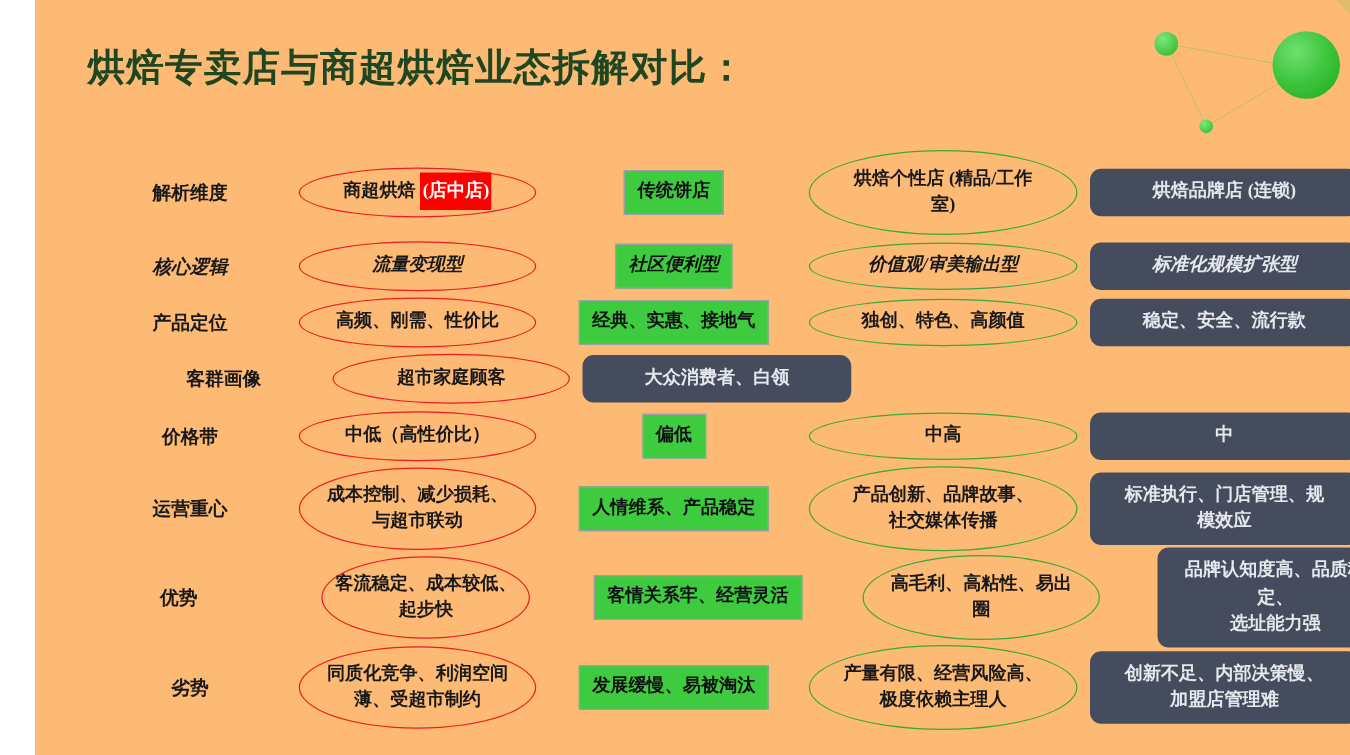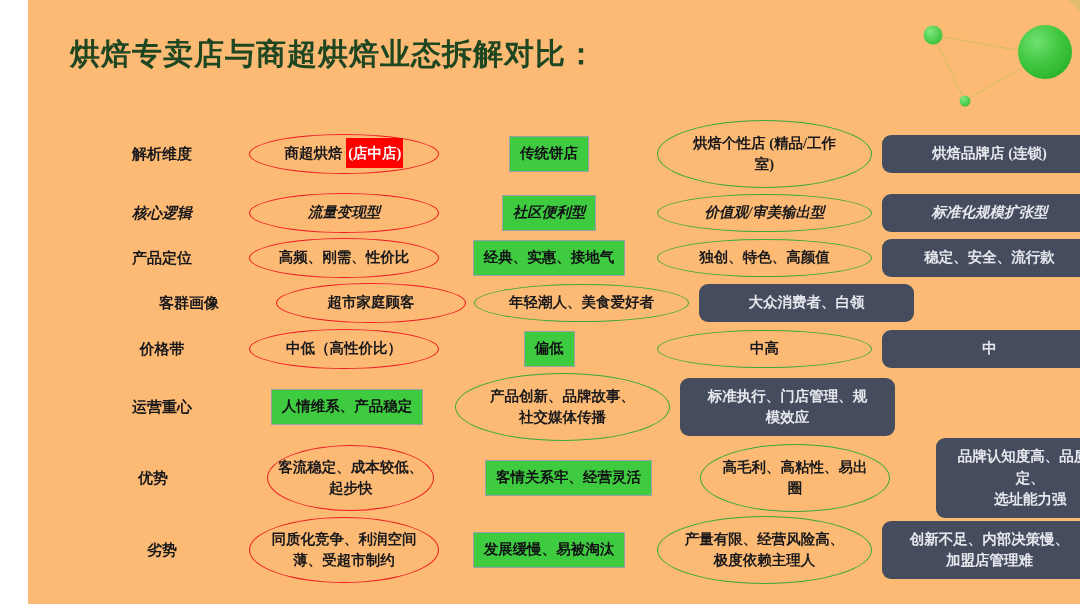--- a/index.html
+++ b/index.html
@@ -17,21 +17,21 @@
 
   
   #title{
     position:absolute;left:42px;top:34px;
     font-family:"Liberation Sans","DejaVu Sans",sans-serif;
     font-weight:bold;font-size:30px;letter-spacing:1px;
     color:#1e4620;white-space:nowrap;
   }
 
   
-  #grid{position:absolute;left:17px;top:118px;width:960px;}
+  #grid{position:absolute;left:7px;top:118px;width:960px;}
   .row{position:relative;width:1080px;display:flex;align-items:center;}
 
   .cell{position:relative;box-sizing:border-box;display:flex;align-items:center;justify-content:center;}
 
   
   .c-label{width:150px;margin-left:42px;}
   .c-oval-red{width:190px;margin-left:12px;}
   .c-green{width:200px;margin-left:10px;}
   .c-oval-green{width:215px;margin-left:8px;}
   .c-dark{width:215px;margin-left:10px;}
@@ -218,68 +218,69 @@
           <div class="rowlabel">客群画像</div>
         </div>
         <div class="cell c-oval-red">
           <div class="oval">
             <div class="ring red" style="height: 40px;"></div>
             <div class="inner">
               <div class="chiptext">超市家庭顾客</div>
             </div>
           </div>
         </div>
+        <div class="cell c-dark">
+          <div class="darkbox">
+            <div class="chiptext">大众消费者、白领</div>
+          </div>
+        </div>
+      </div>
+      <div class="row" style="height: 46px;">
+        <div class="cell c-label">
+          <div class="rowlabel">价格带</div>
+        </div>
+        <div class="cell c-oval-red">
+          <div class="oval">
+            <div class="ring red" style="height: 40px;"></div>
+            <div class="inner">
+              <div class="chiptext">中低（高性价比）</div>
+            </div>
+          </div>
+        </div>
+        <div class="cell c-green">
+          <div class="greenbox">
+            <div class="chiptext">偏低</div>
+          </div>
+        </div>
         <div class="cell c-oval-green">
           <div class="oval">
             <div class="ring green" style="height: 38px;"></div>
             <div class="inner">
-              <div class="chiptext">年轻潮人、美食爱好者</div>
-            </div>
-          </div>
-        </div>
-        <div class="cell c-dark">
-          <div class="darkbox">
-            <div class="chiptext">大众消费者、白领</div>
-          </div>
-        </div>
-      </div>
-      <div class="row" style="height: 46px;">
-        <div class="cell c-label">
-          <div class="rowlabel">价格带</div>
-        </div>
-        <div class="cell c-oval-red">
-          <div class="oval">
-            <div class="ring red" style="height: 40px;"></div>
-            <div class="inner">
-              <div class="chiptext">中低（高性价比）</div>
-            </div>
-          </div>
-        </div>
-        <div class="cell c-green">
-          <div class="greenbox">
-            <div class="chiptext">偏低</div>
-          </div>
-        </div>
-        <div class="cell c-oval-green">
-          <div class="oval">
-            <div class="ring green" style="height: 38px;"></div>
-            <div class="inner">
               <div class="chiptext">中高</div>
             </div>
           </div>
         </div>
         <div class="cell c-dark">
           <div class="darkbox">
             <div class="chiptext">中</div>
           </div>
         </div>
       </div>
       <div class="row" style="height: 70px; align-items: center;">
         <div class="cell c-label">
           <div class="rowlabel">运营重心</div>
+        </div>
+        <div class="cell c-oval-red">
+          <div class="oval">
+            <div class="ring red" style="height: 66px;"></div>
+            <div class="inner">
+              <div class="chiptext">成本控制、减少损耗、
+与超市联动</div>
+            </div>
+          </div>
         </div>
         <div class="cell c-green">
           <div class="greenbox">
             <div class="chiptext">人情维系、产品稳定</div>
           </div>
         </div>
         <div class="cell c-oval-green">
           <div class="oval">
             <div class="ring green" style="height: 68px;"></div>
             <div class="inner">

